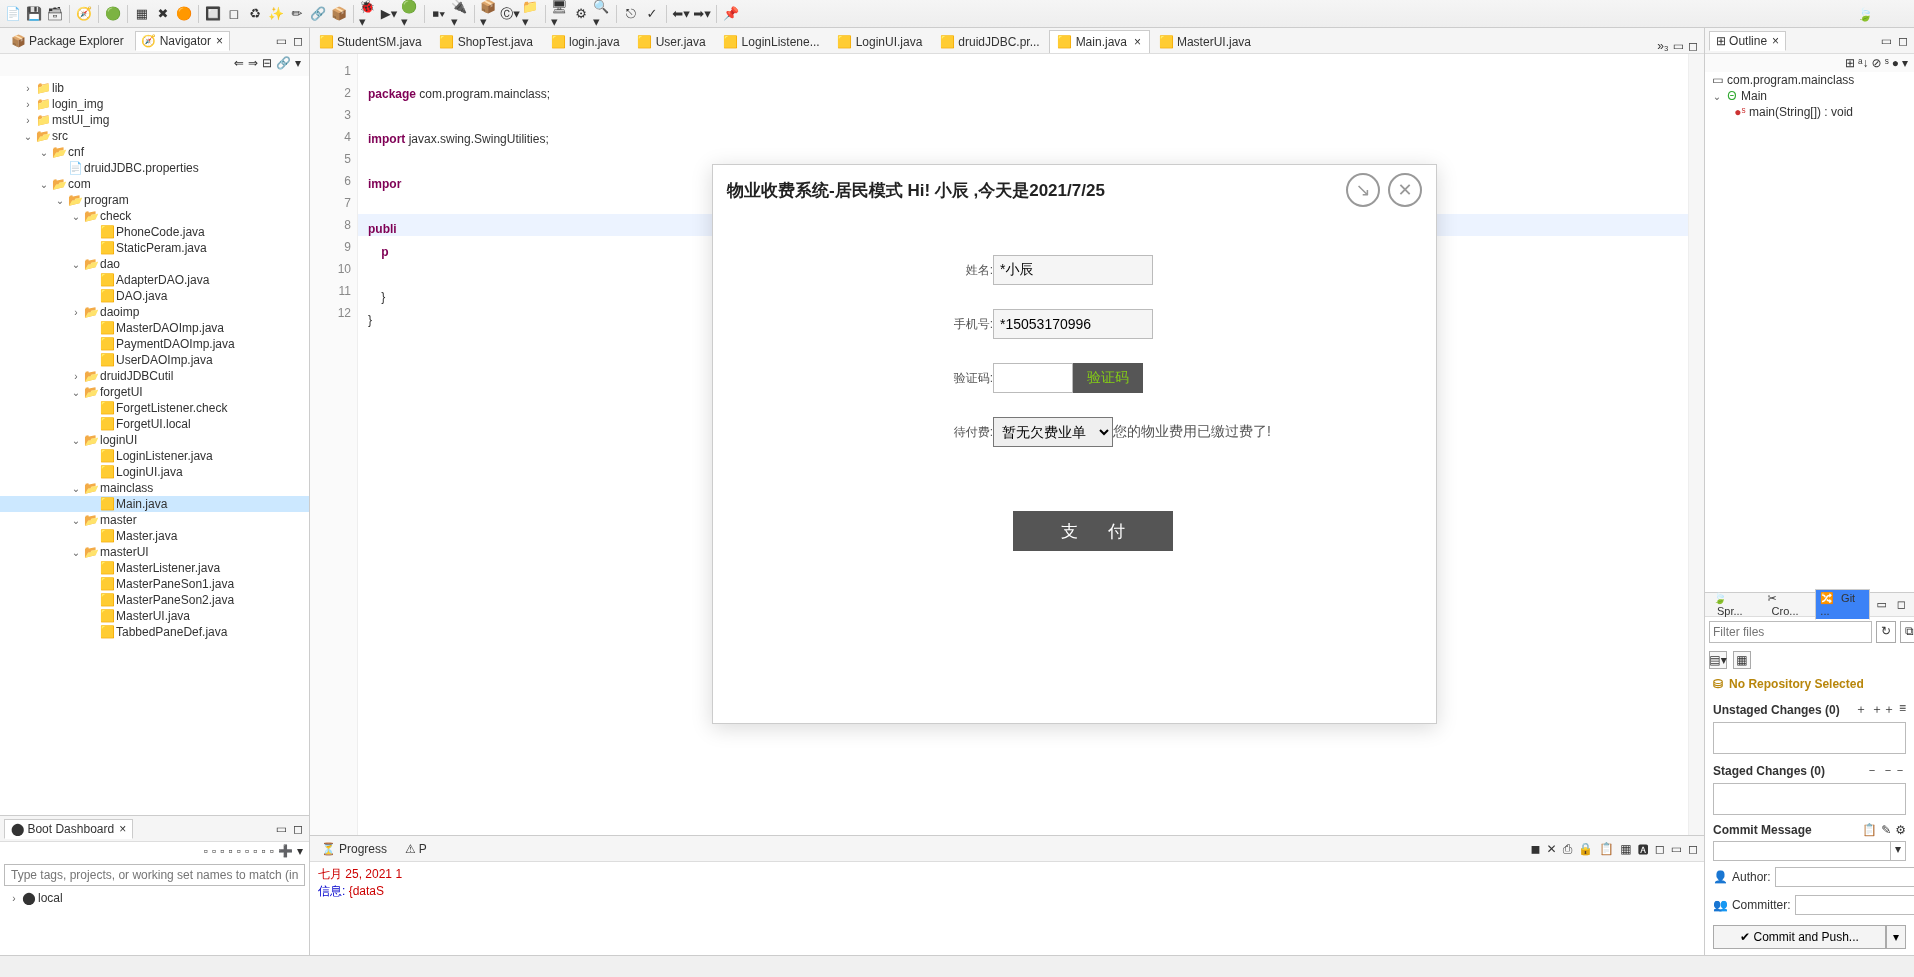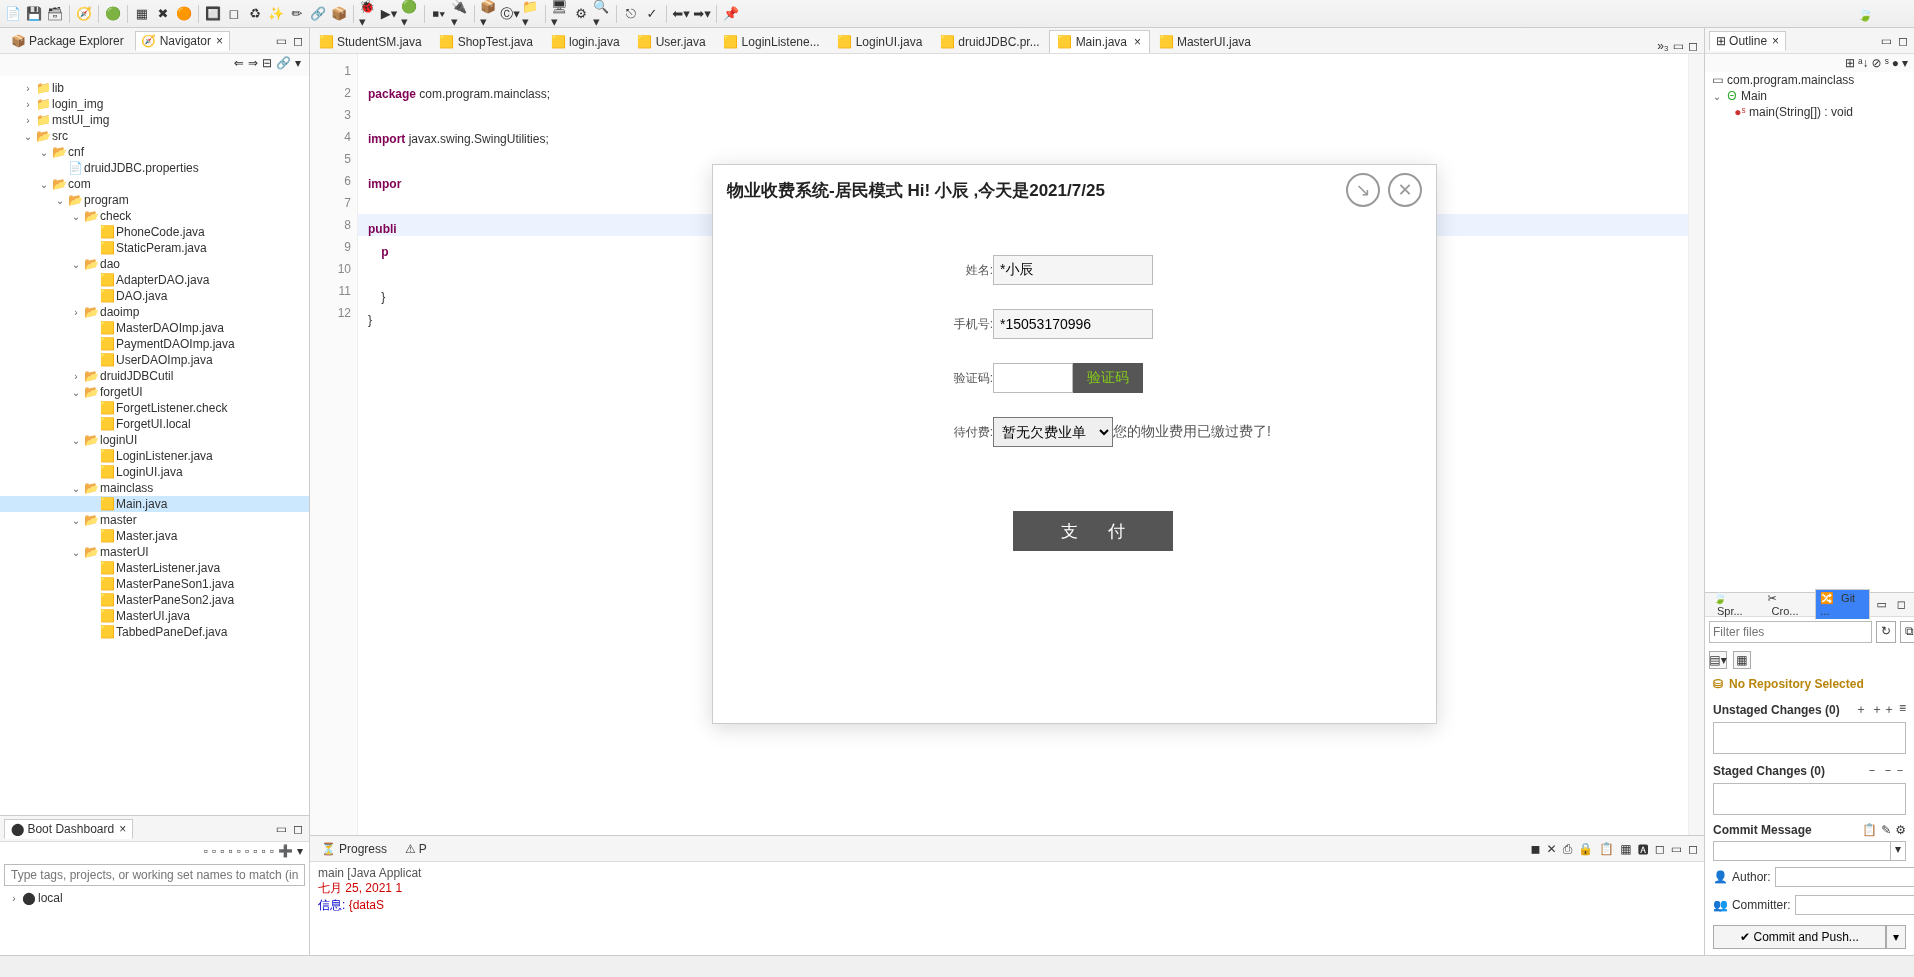--- a/index.html
+++ b/index.html
@@ -492,21 +492,20 @@
             <span>🔒</span>
             <span>📋</span>
             <span>▦</span>
             <span>🅰</span>
             <span>◻</span>
             <span>▭</span>
             <span>◻</span>
         </div>
       </div>
       <div class="console-body">
-        <div class="l1">main [Java Applicat</div>
         <div class="l2">七月 25, 2021 1</div>
         <div class="l3"><span>信息: </span><span style="color:#c00">{dataS</span></div>
       </div>
     </div>
   </div>
 
   <div class="right-col">
     <div class="view-header">
       <div class="vh-tab active">⊞ <span>Outline</span> <span class="vh-close">×</span></div>
       <div class="vh-tools">

